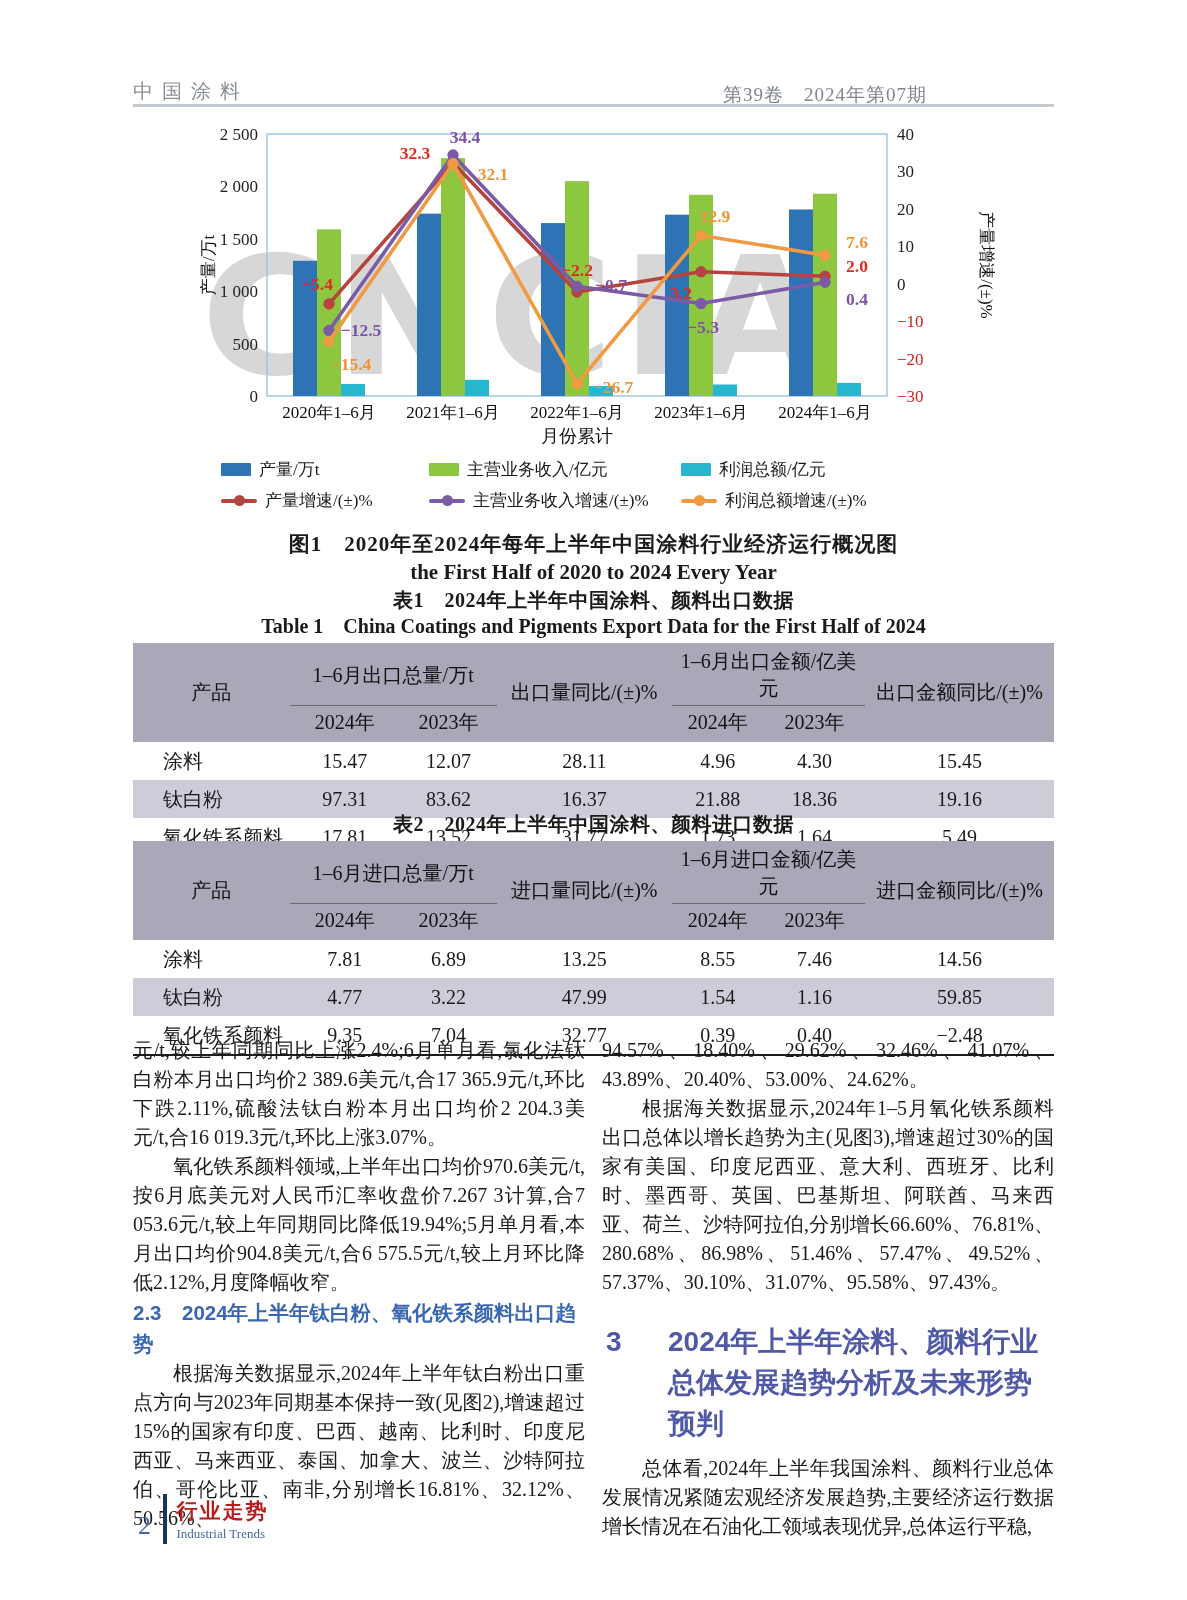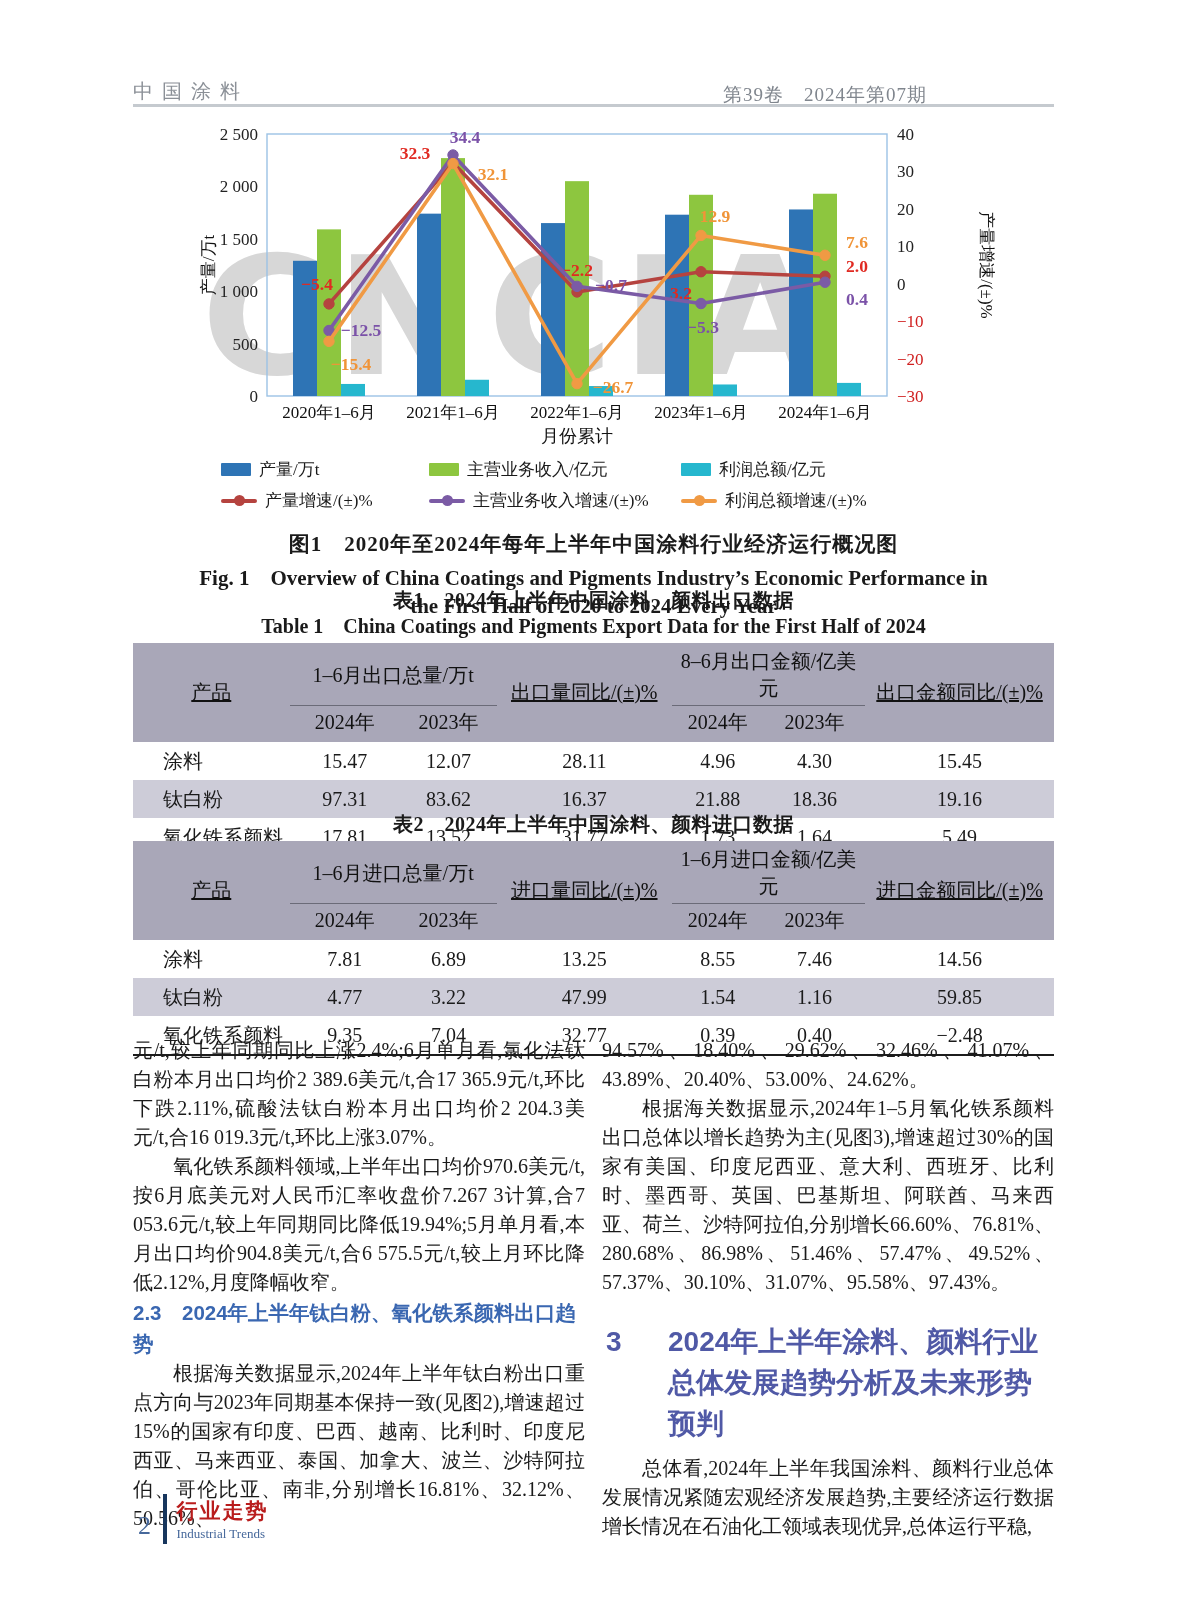--- a/index.html
+++ b/index.html
@@ -29,21 +29,21 @@
   .fig-caption-en2{position:relative;z-index:1;text-align:center;font-weight:bold;font-size:21px;margin-top:2px;}
 
   
   .table-block{position:absolute;left:133px;width:921px;}
   .tb1{top:588px;} .tb2{top:812px;}
   .tbl-title-zh{text-align:center;font-weight:bold;font-size:20px;line-height:25px;letter-spacing:0.5px;}
   .tbl-title-en{text-align:center;font-weight:bold;font-size:20px;line-height:26px;}
   table.dtable{width:921px;border-collapse:collapse;margin-top:4px;border-bottom:2.5px solid #1c1c1c;}
   table.dtable th{background:#a9a7b8;font-weight:normal;font-size:20px;color:#111;}
   table.dtable th.group{border-bottom:1.2px solid #6b6b78;padding:5px 6px 3px;}
-  table.dtable th.rspan{padding:4px 2px;text-decoration:underline;}
+  table.dtable th.rspan{padding:4px 2px;}
   table.dtable th.sub{padding:3px 2px 6px;}
   table.dtable td{font-size:20px;text-align:center;padding:5.5px 2px;}
   table.dtable td.prod{text-align:left;padding-left:30px;}
   table.dtable tbody tr.alt{background:#cdccd8;}
 
   
   .col{position:absolute;top:1036px;width:452px;font-size:20px;line-height:29px;text-align:justify;}
   .col-left{left:133px;} .col-right{left:602px;}
   .col p{margin:0;}
   .col p.indent{text-indent:2em;}
@@ -178,21 +178,20 @@
         </span>
         <span class="legend-item">
           <span class="swatch-line" style="background: rgb(240, 154, 68);">
               <span class="dot" style="background: rgb(240, 154, 68);"></span>
             </span>
           <span>利润总额增速/(±)%</span>
         </span>
       </div>
     </div>
     <div class="fig-caption-zh">图1　2020年至2024年每年上半年中国涂料行业经济运行概况图</div>
-    <div class="fig-caption-en">Fig. 1　Overview of China Coatings and Pigments Industry’s Economic Performance in</div>
     <div class="fig-caption-en2">the First Half of 2020 to 2024 Every Year</div>
   </div>
 
   <div class="table-block tb1">
     <div class="tbl-title-zh">表1　2024年上半年中国涂料、颜料出口数据</div>
     <div class="tbl-title-en">Table 1　China Coatings and Pigments Export Data for the First Half of 2024</div>
     <table class="dtable">
       <colgroup>
           <col style="width:17%">
           <col style="width:12%">
@@ -200,21 +199,21 @@
           <col style="width:19%">
           <col style="width:10%">
           <col style="width:11%">
           <col style="width:20.5%">
         </colgroup>
       <thead>
         <tr>
           <th rowspan="2" class="rspan">产品</th>
           <th colspan="2" class="group">1–6月出口总量/万t</th>
           <th rowspan="2" class="rspan">出口量同比/(±)%</th>
-          <th colspan="2" class="group">8–6月出口金额/亿美元</th>
+          <th colspan="2" class="group">1–6月出口金额/亿美元</th>
           <th rowspan="2" class="rspan">出口金额同比/(±)%</th>
         </tr>
         <tr>
           <th class="sub">2024年</th>
           <th class="sub">2023年</th>
           <th class="sub">2024年</th>
           <th class="sub">2023年</th>
         </tr>
       </thead>
       <tbody>

